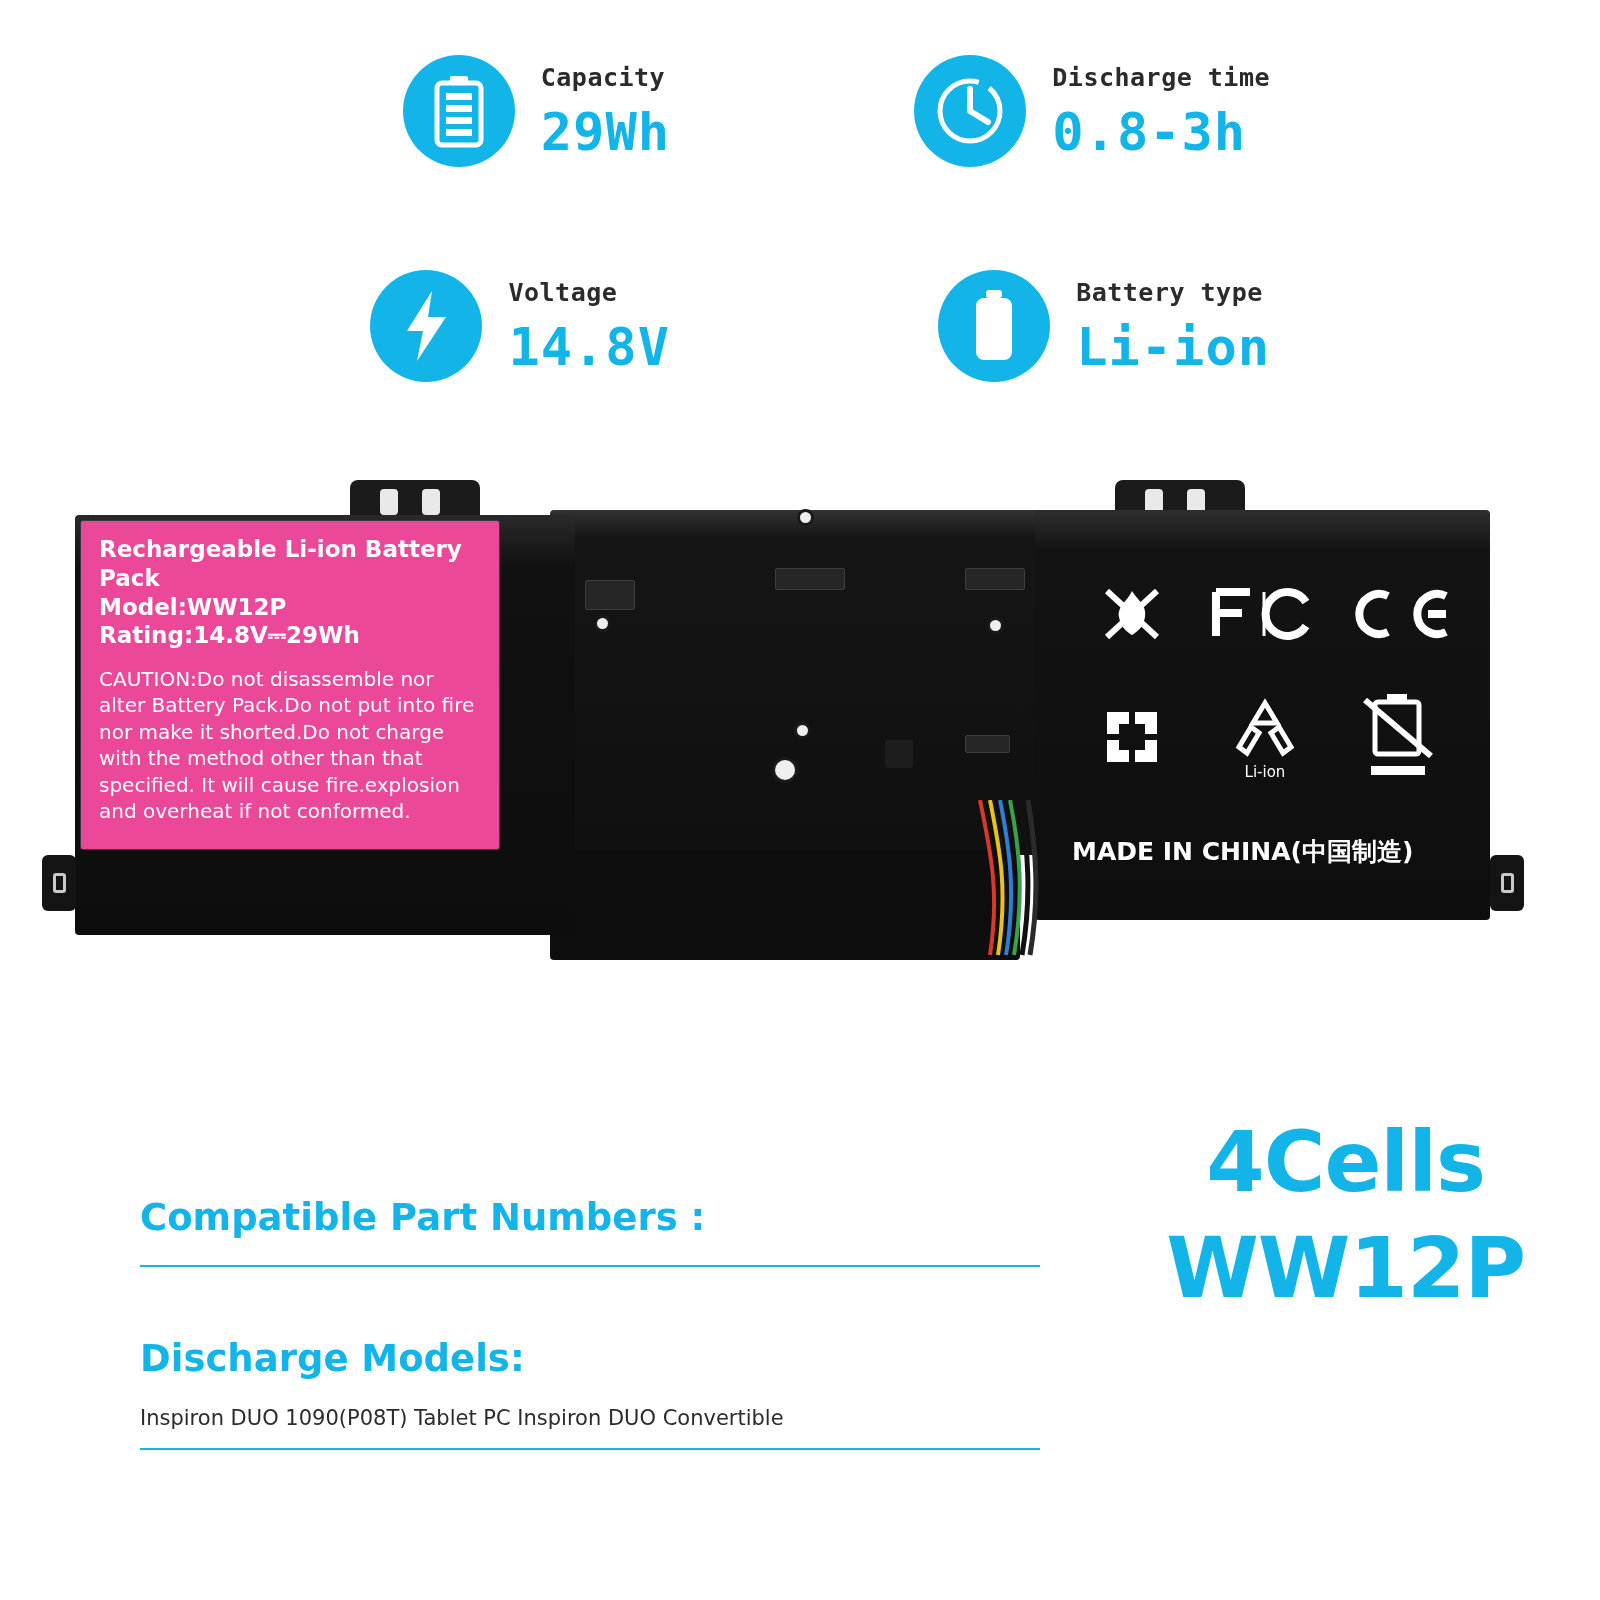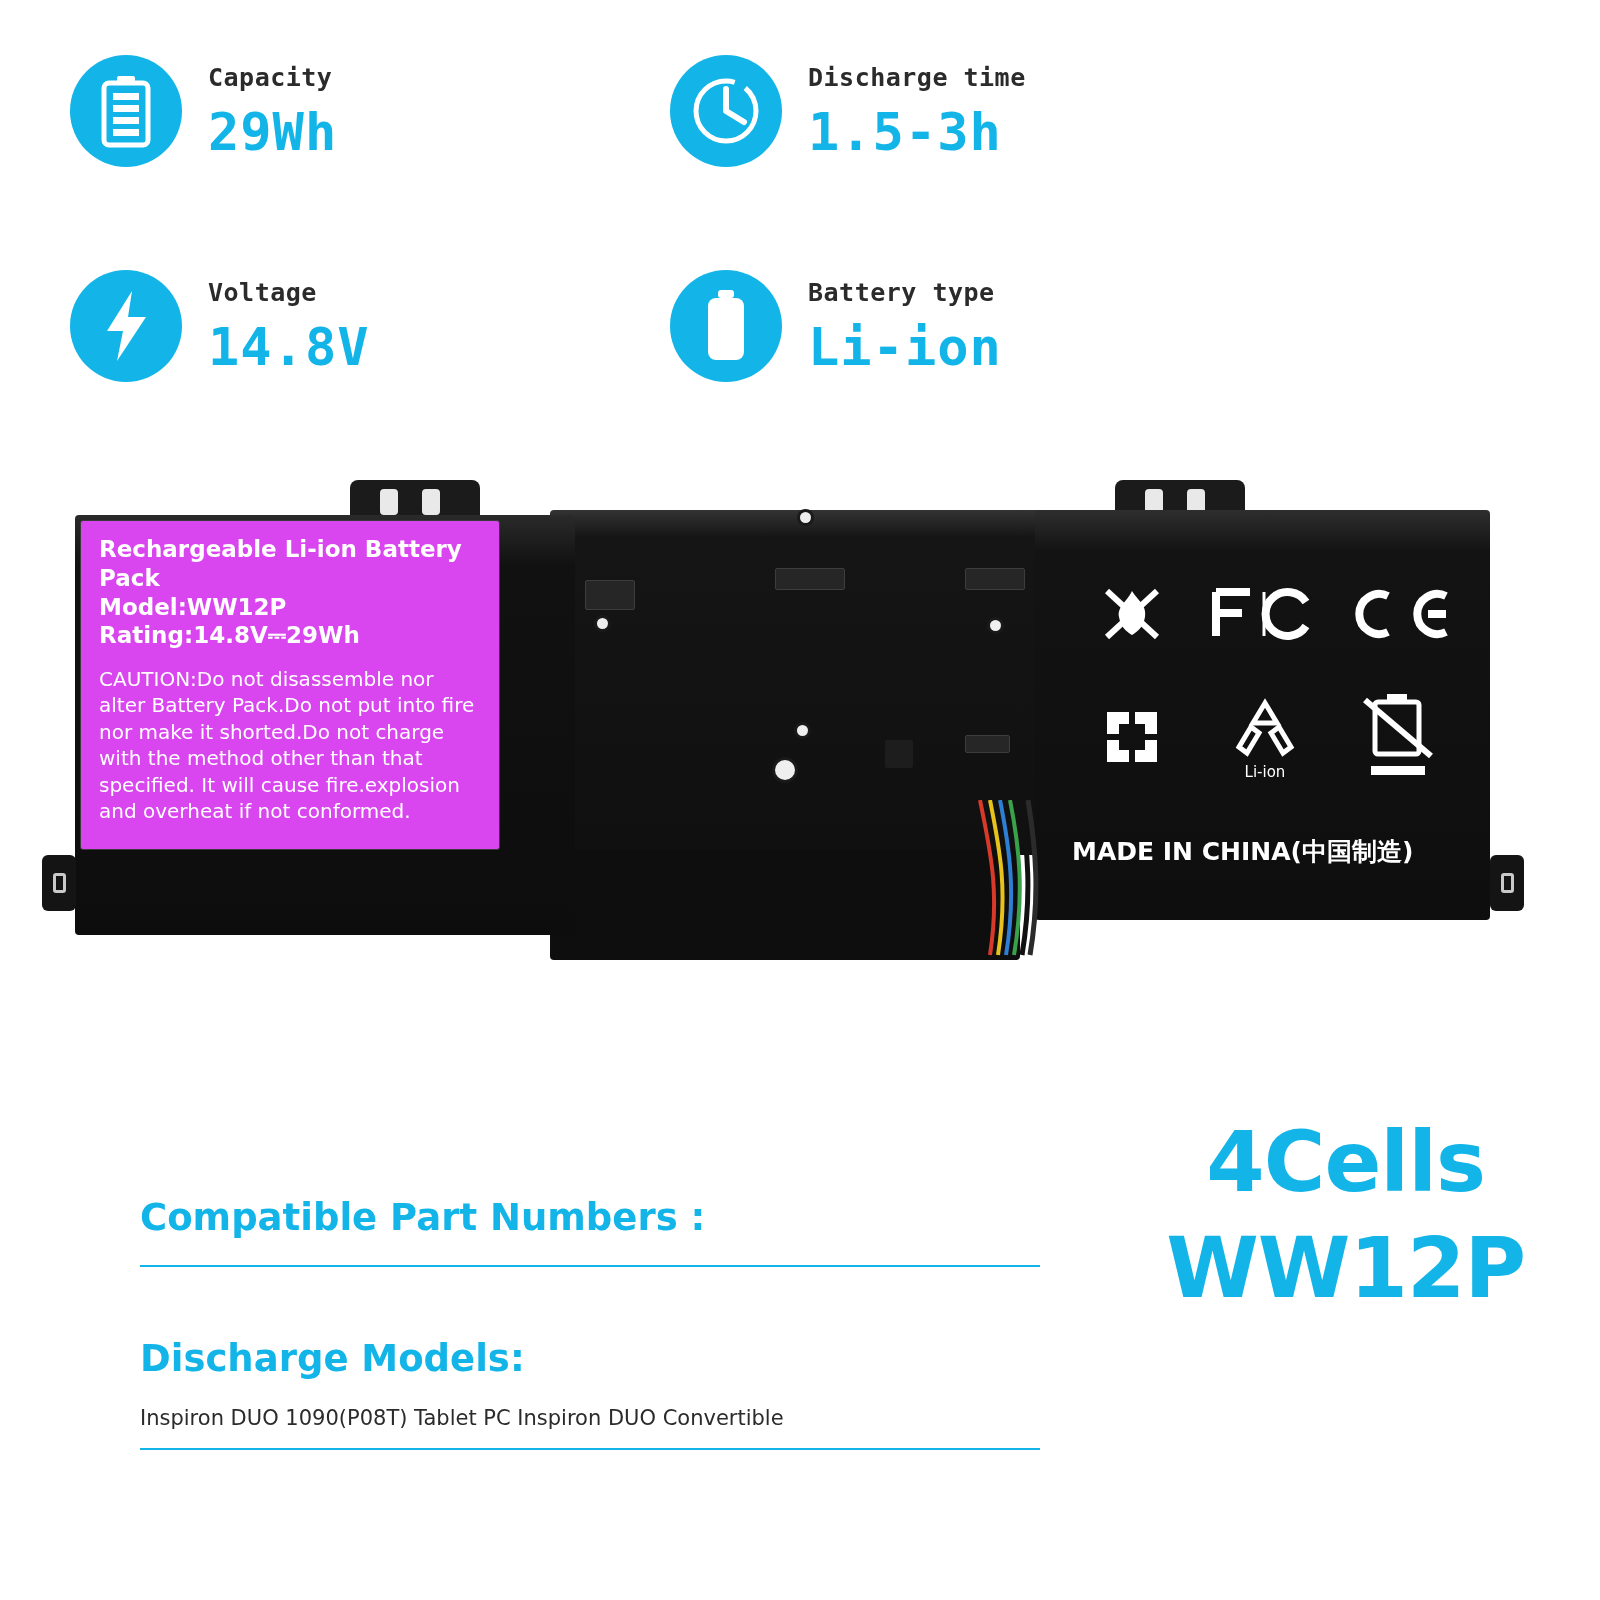--- a/index.html
+++ b/index.html
@@ -13,21 +13,21 @@
 
   
   .specs {
     position: absolute;
     left: 70px; top: 55px;
     width: 1150px;
     display: grid;
     grid-template-columns: 600px 600px;
     grid-template-rows: 215px 215px;
   }
-  .spec { display: flex; align-items: flex-start; }
+  .spec { display: flex; align-items: flex-start; justify-content: flex-end; }
   .spec-icon {
     width: 112px; height: 112px; border-radius: 50%;
     background: #13b5e8;
     display: flex; align-items: center; justify-content: center;
     flex: 0 0 112px;
   }
   .spec-text { margin-left: 26px; padding-top: 8px; }
   .spec-label {
     font-family: "DejaVu Sans Mono", monospace;
     font-size: 25px; font-weight: bold; color: #2b2b2b;
@@ -53,21 +53,21 @@
 
   
   .blk-left {
     left: 45px; top: 45px; width: 500px; height: 420px;
     background: linear-gradient(180deg,#2a2a2a 0%,#111 12%,#0d0d0d 100%);
     border-radius: 4px;
   }
   .label-white {
     position: absolute;
     left: 50px; top: 50px; width: 420px; height: 330px;
-    background: #d946ef;
+    background: #ec4899;
     border: 1px solid #3a3a3a;
     border-radius: 3px;
     padding: 14px 18px;
     color: #fff;
   }
   .label-title {
     font-size: 23px; font-weight: bold; line-height: 1.25;
     font-family: "DejaVu Sans", sans-serif;
   }
   .label-caution {
@@ -174,21 +174,21 @@
 
     <div class="spec">
       <div class="spec-icon">
         <svg width="74" height="74" viewBox="0 0 74 74">
           <circle cx="37" cy="37" r="30" fill="none" stroke="#fff" stroke-width="5" stroke-dasharray="150 12"></circle>
           <path d="M37 15 L37 37 L55 48" fill="none" stroke="#fff" stroke-width="6" stroke-linecap="round" stroke-linejoin="round"></path>
         </svg>
       </div>
       <div class="spec-text">
         <div class="spec-label">Discharge time</div>
-        <div class="spec-value">1.5-3h</div>
+        <div class="spec-value">0.8-3h</div>
       </div>
     </div>
 
     <div class="spec">
       <div class="spec-icon">
         <svg width="50" height="74" viewBox="0 0 50 74">
           <polygon points="31,2 6,42 22,42 16,72 45,28 27,28" fill="#fff"></polygon>
         </svg>
       </div>
       <div class="spec-text">

